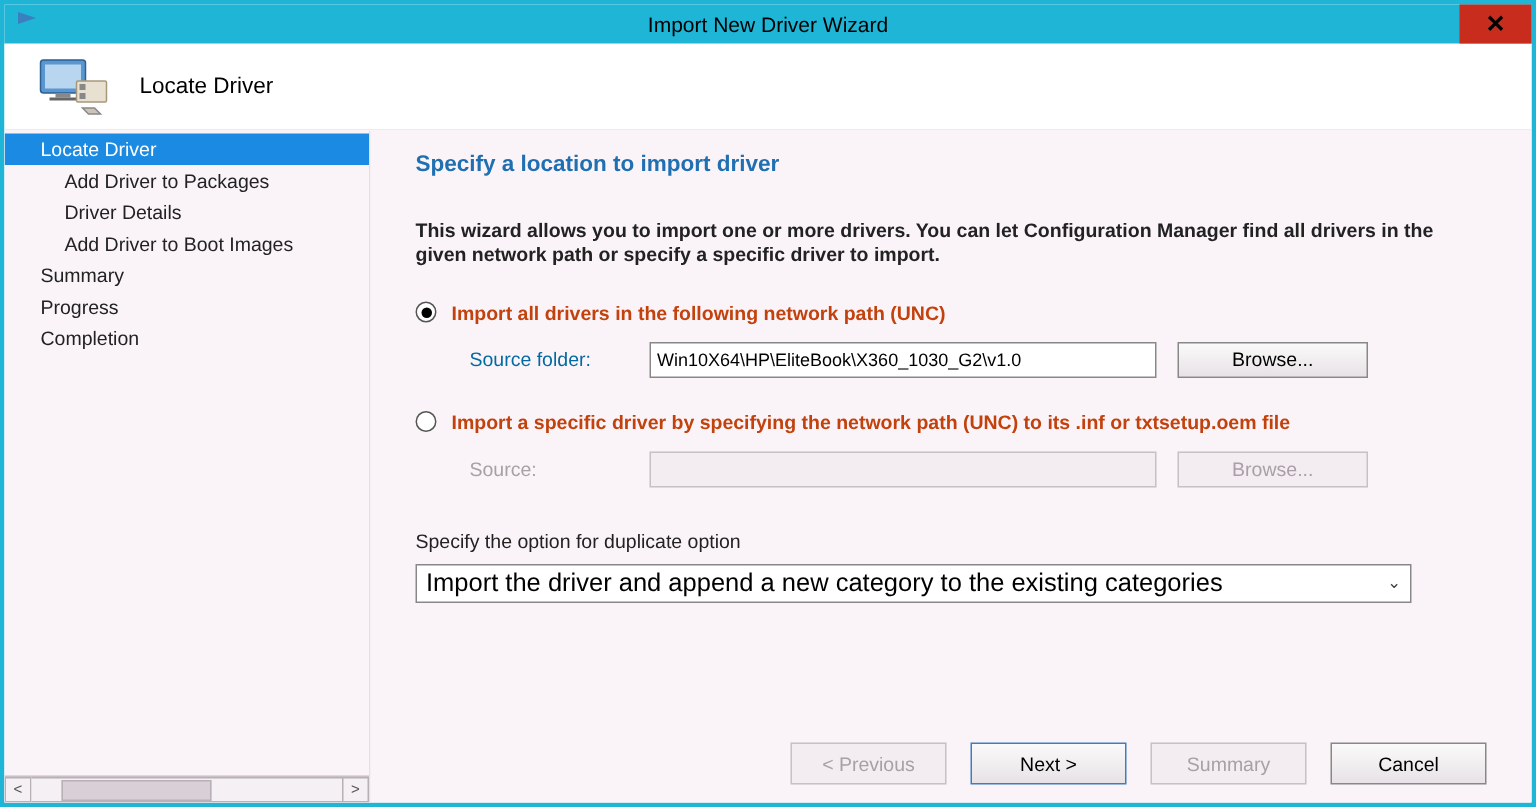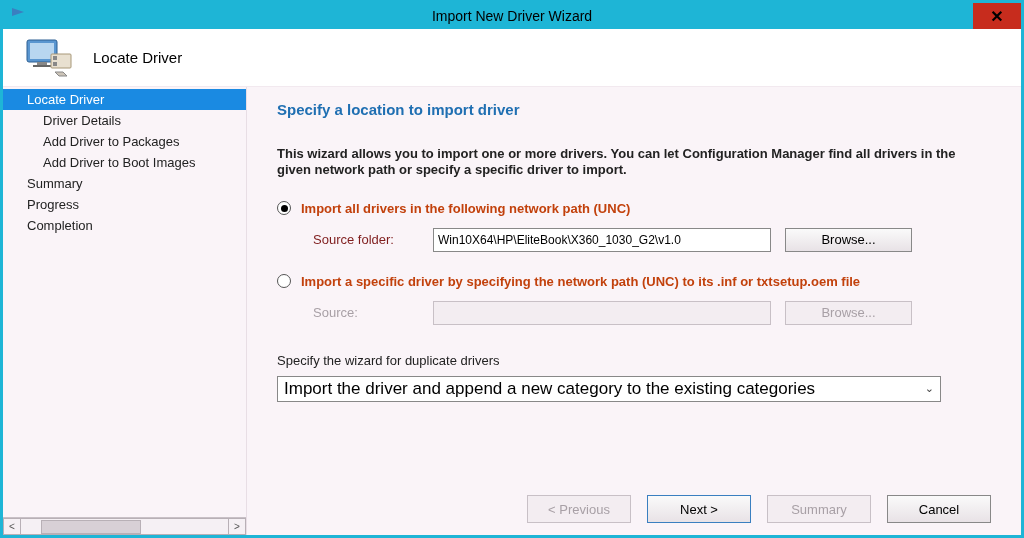--- a/index.html
+++ b/index.html
@@ -188,21 +188,21 @@
     .field-row {
       display: flex;
       align-items: center;
       margin-left: 36px;
       margin-bottom: 22px;
       gap: 0;
     }
     .field-label {
       width: 120px;
       font-size: 13px;
-      color: #7f1d1d;
+      color: #0369a1;
     }
     .field-label.disabled {
       color: #a8a0a6;
     }
     .field-input {
       width: 338px;
       height: 24px;
       border: 1px solid #888;
       background: #fff;
       padding: 0 4px;
@@ -305,22 +305,22 @@
       <rect x="28" y="26" width="4" height="4" fill="#888"></rect>
       <path d="M30 36 L34 40 L42 40 L38 36 Z" fill="#ccc4b8" stroke="#888"></path>
     </svg>
     <div class="header-title">Locate Driver</div>
   </div>
 
   <div class="body-area">
     <div class="sidebar">
       <div class="sidebar-list">
         <div class="sidebar-item selected">Locate Driver</div>
+        <div class="sidebar-item sub">Add Driver to Packages</div>
         <div class="sidebar-item sub">Driver Details</div>
-        <div class="sidebar-item sub">Add Driver to Packages</div>
         <div class="sidebar-item sub">Add Driver to Boot Images</div>
         <div class="sidebar-item">Summary</div>
         <div class="sidebar-item">Progress</div>
         <div class="sidebar-item">Completion</div>
       </div>
       <div class="sidebar-scroll">
         <div class="scroll-arrow">&lt;</div>
         <div class="scroll-track">
           <div class="scroll-thumb"></div>
         </div>
@@ -347,21 +347,21 @@
       <div class="radio-row">
         <div class="radio-outer"></div>
         <span class="radio-label">Import a specific driver by specifying the network path (UNC) to its .inf or txtsetup.oem file</span>
       </div>
       <div class="field-row">
         <span class="field-label disabled">Source:</span>
         <input class="field-input disabled" type="text" disabled="" value="" style="">
         <button class="browse-btn disabled" disabled="">Browse...</button>
       </div>
 
-      <div class="dup-label">Specify the wizard for duplicate drivers</div>
+      <div class="dup-label">Specify the option for duplicate option</div>
       <div class="dropdown">
         <span class="dropdown-text">Import the driver and append a new category to the existing categories</span>
         <span class="dropdown-chevron">⌄</span>
       </div>
 
       <div class="footer">
         <button class="footer-btn disabled" disabled="">&lt; Previous</button>
         <button class="footer-btn primary">Next &gt;</button>
         <button class="footer-btn disabled" disabled="">Summary</button>
         <button class="footer-btn">Cancel</button>

